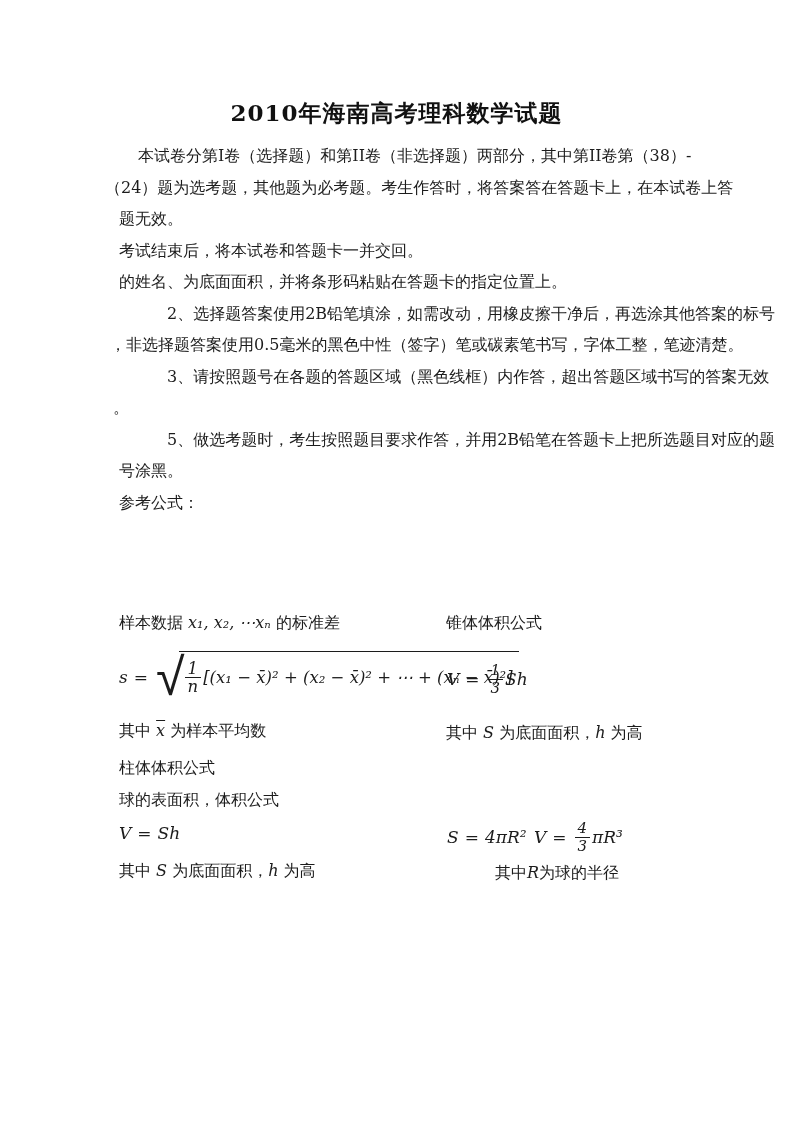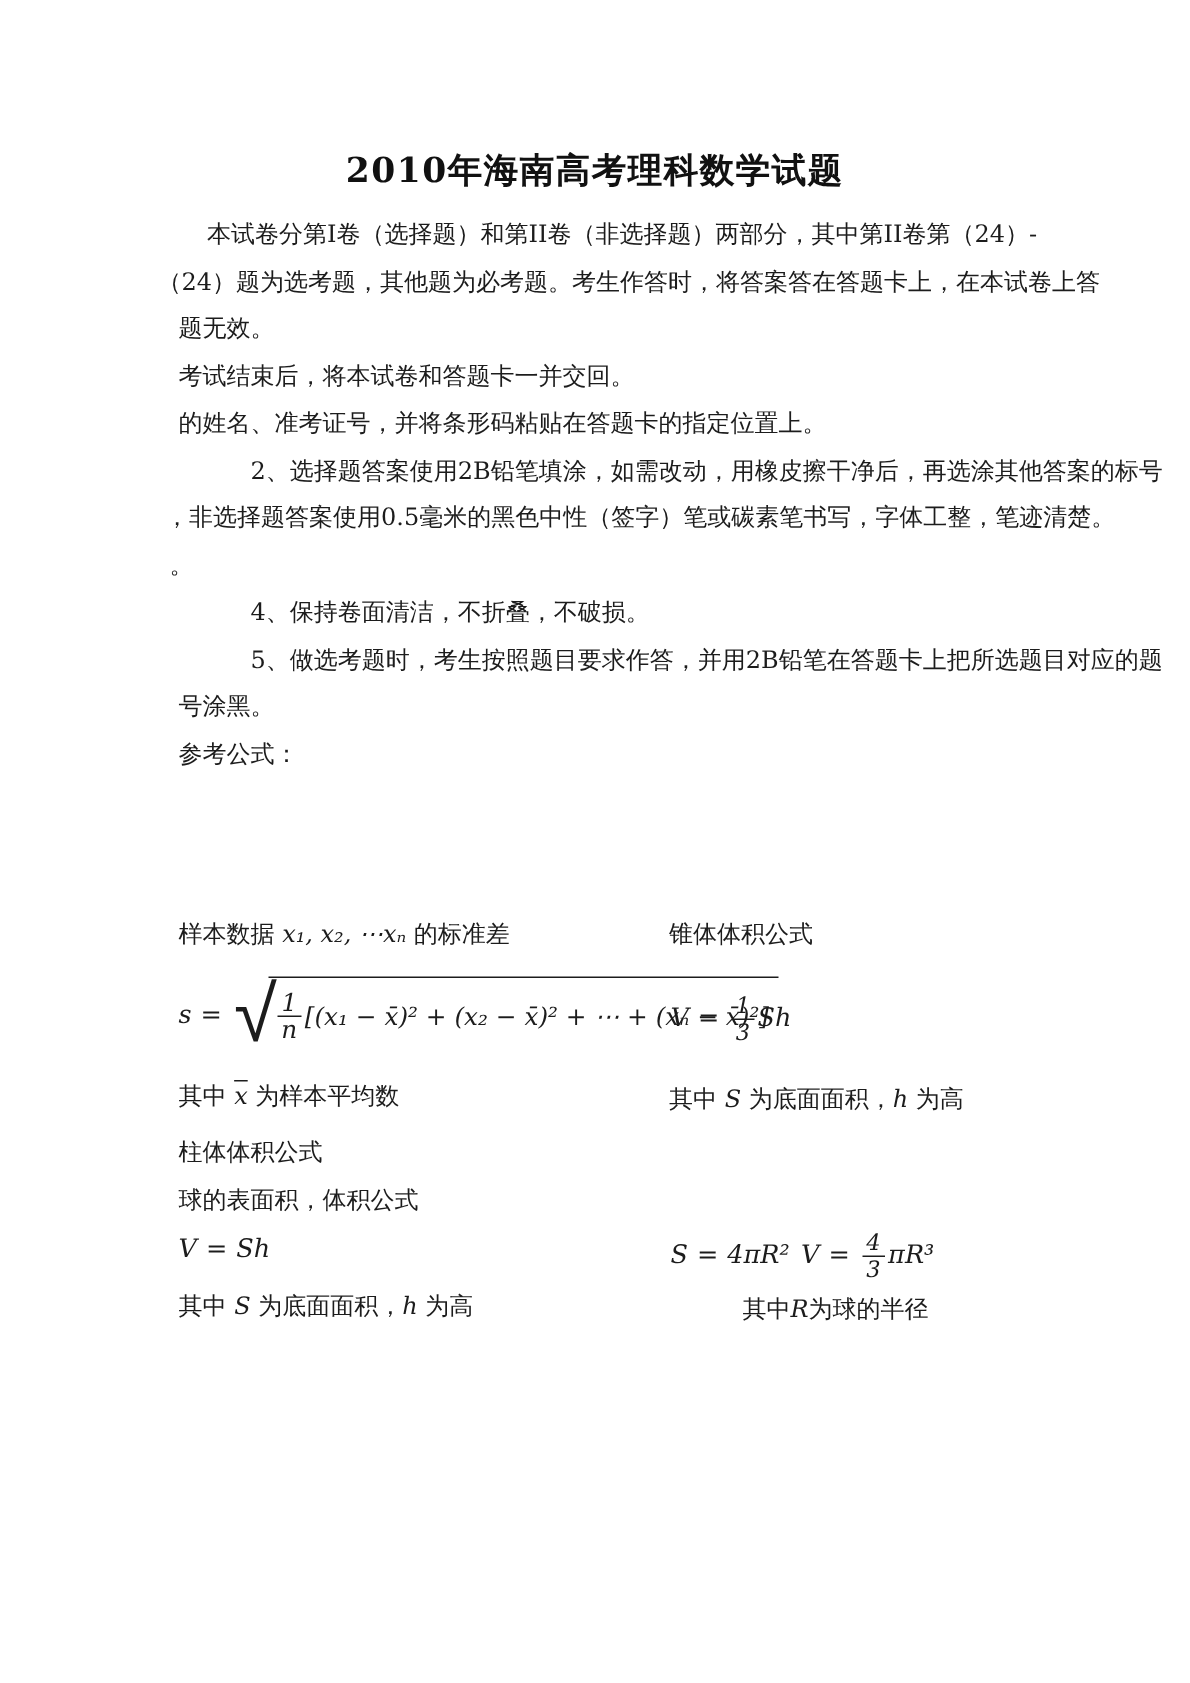--- a/index.html
+++ b/index.html
@@ -61,29 +61,29 @@
   .footer .sep { margin:0 7px; font-weight:700; }
 </style>
 </head>
 <body>
 
 <div class="page">
 
   <div class="doc-title">2010年海南高考理科数学试题</div>
 
   <div class="body-lines">
-    <div class="line ind1">本试卷分第I卷（选择题）和第II卷（非选择题）两部分，其中第II卷第（24）-</div>
+    <div class="line ind1">本试卷分第I卷（选择题）和第II卷（非选择题）两部分，其中第II卷第（38）-</div>
     <div class="line out14">（24）题为选考题，其他题为必考题。考生作答时，将答案答在答题卡上，在本试卷上答</div>
     <div class="line">题无效。</div>
     <div class="line">考试结束后，将本试卷和答题卡一并交回。</div>
-    <div class="line">的姓名、准考证号，并将条形码粘贴在答题卡的指定位置上。</div>
+    <div class="line">的姓名、为底面面积，并将条形码粘贴在答题卡的指定位置上。</div>
     <div class="line ind3">2、选择题答案使用2B铅笔填涂，如需改动，用橡皮擦干净后，再选涂其他答案的标号</div>
     <div class="line out9">，非选择题答案使用0.5毫米的黑色中性（签字）笔或碳素笔书写，字体工整，笔迹清楚。</div>
+    <div class="line ind3">3、请按照题号在各题的答题区域（黑色线框）内作答，超出答题区域书写的答案无效</div>
     <div class="line out6">。</div>
-    <div class="line ind3">4、保持卷面清洁，不折叠，不破损。</div>
     <div class="line ind3">5、做选考题时，考生按照题目要求作答，并用2B铅笔在答题卡上把所选题目对应的题</div>
     <div class="line">号涂黑。</div>
     <div class="line">参考公式：</div>
   </div>
 
   <div class="abs cn" style="left:119px; top:613px;">
     <span>样本数据 </span><span class="math">x₁, x₂, ⋯xₙ</span><span> 的标准差</span>
   </div>
 
   <div class="abs cn" style="left:446px; top:613px;">锥体体积公式</div>

